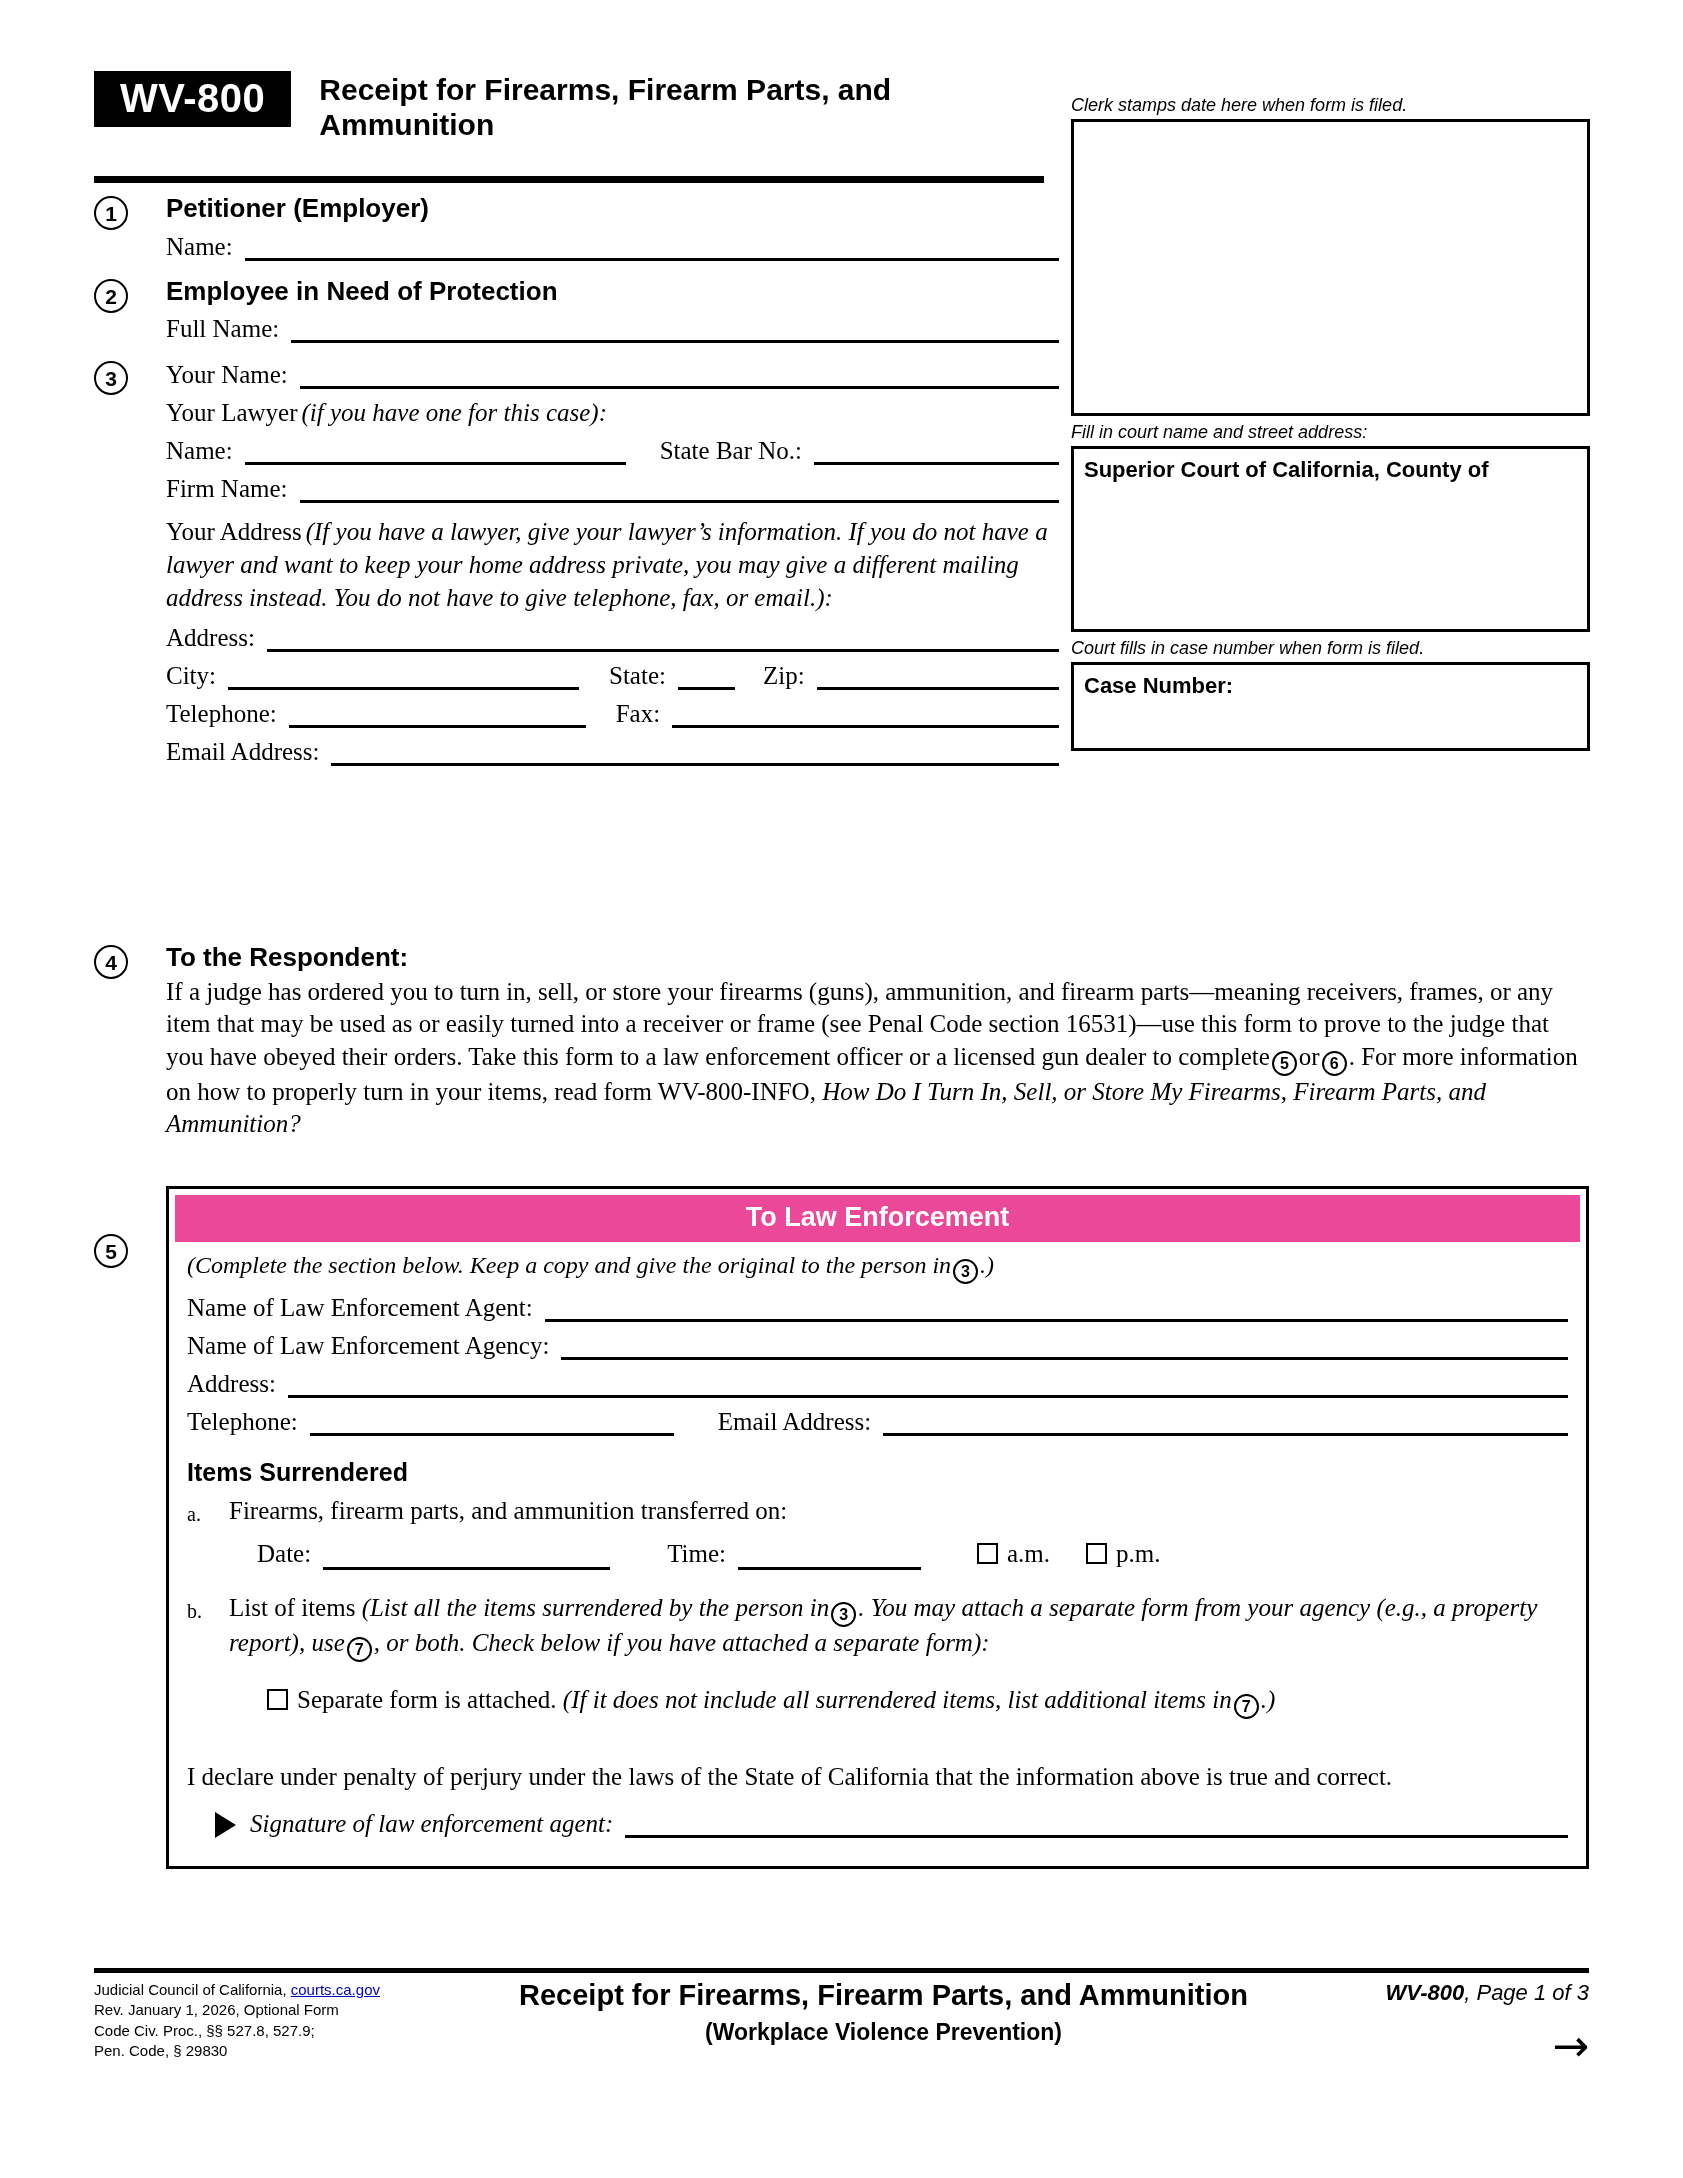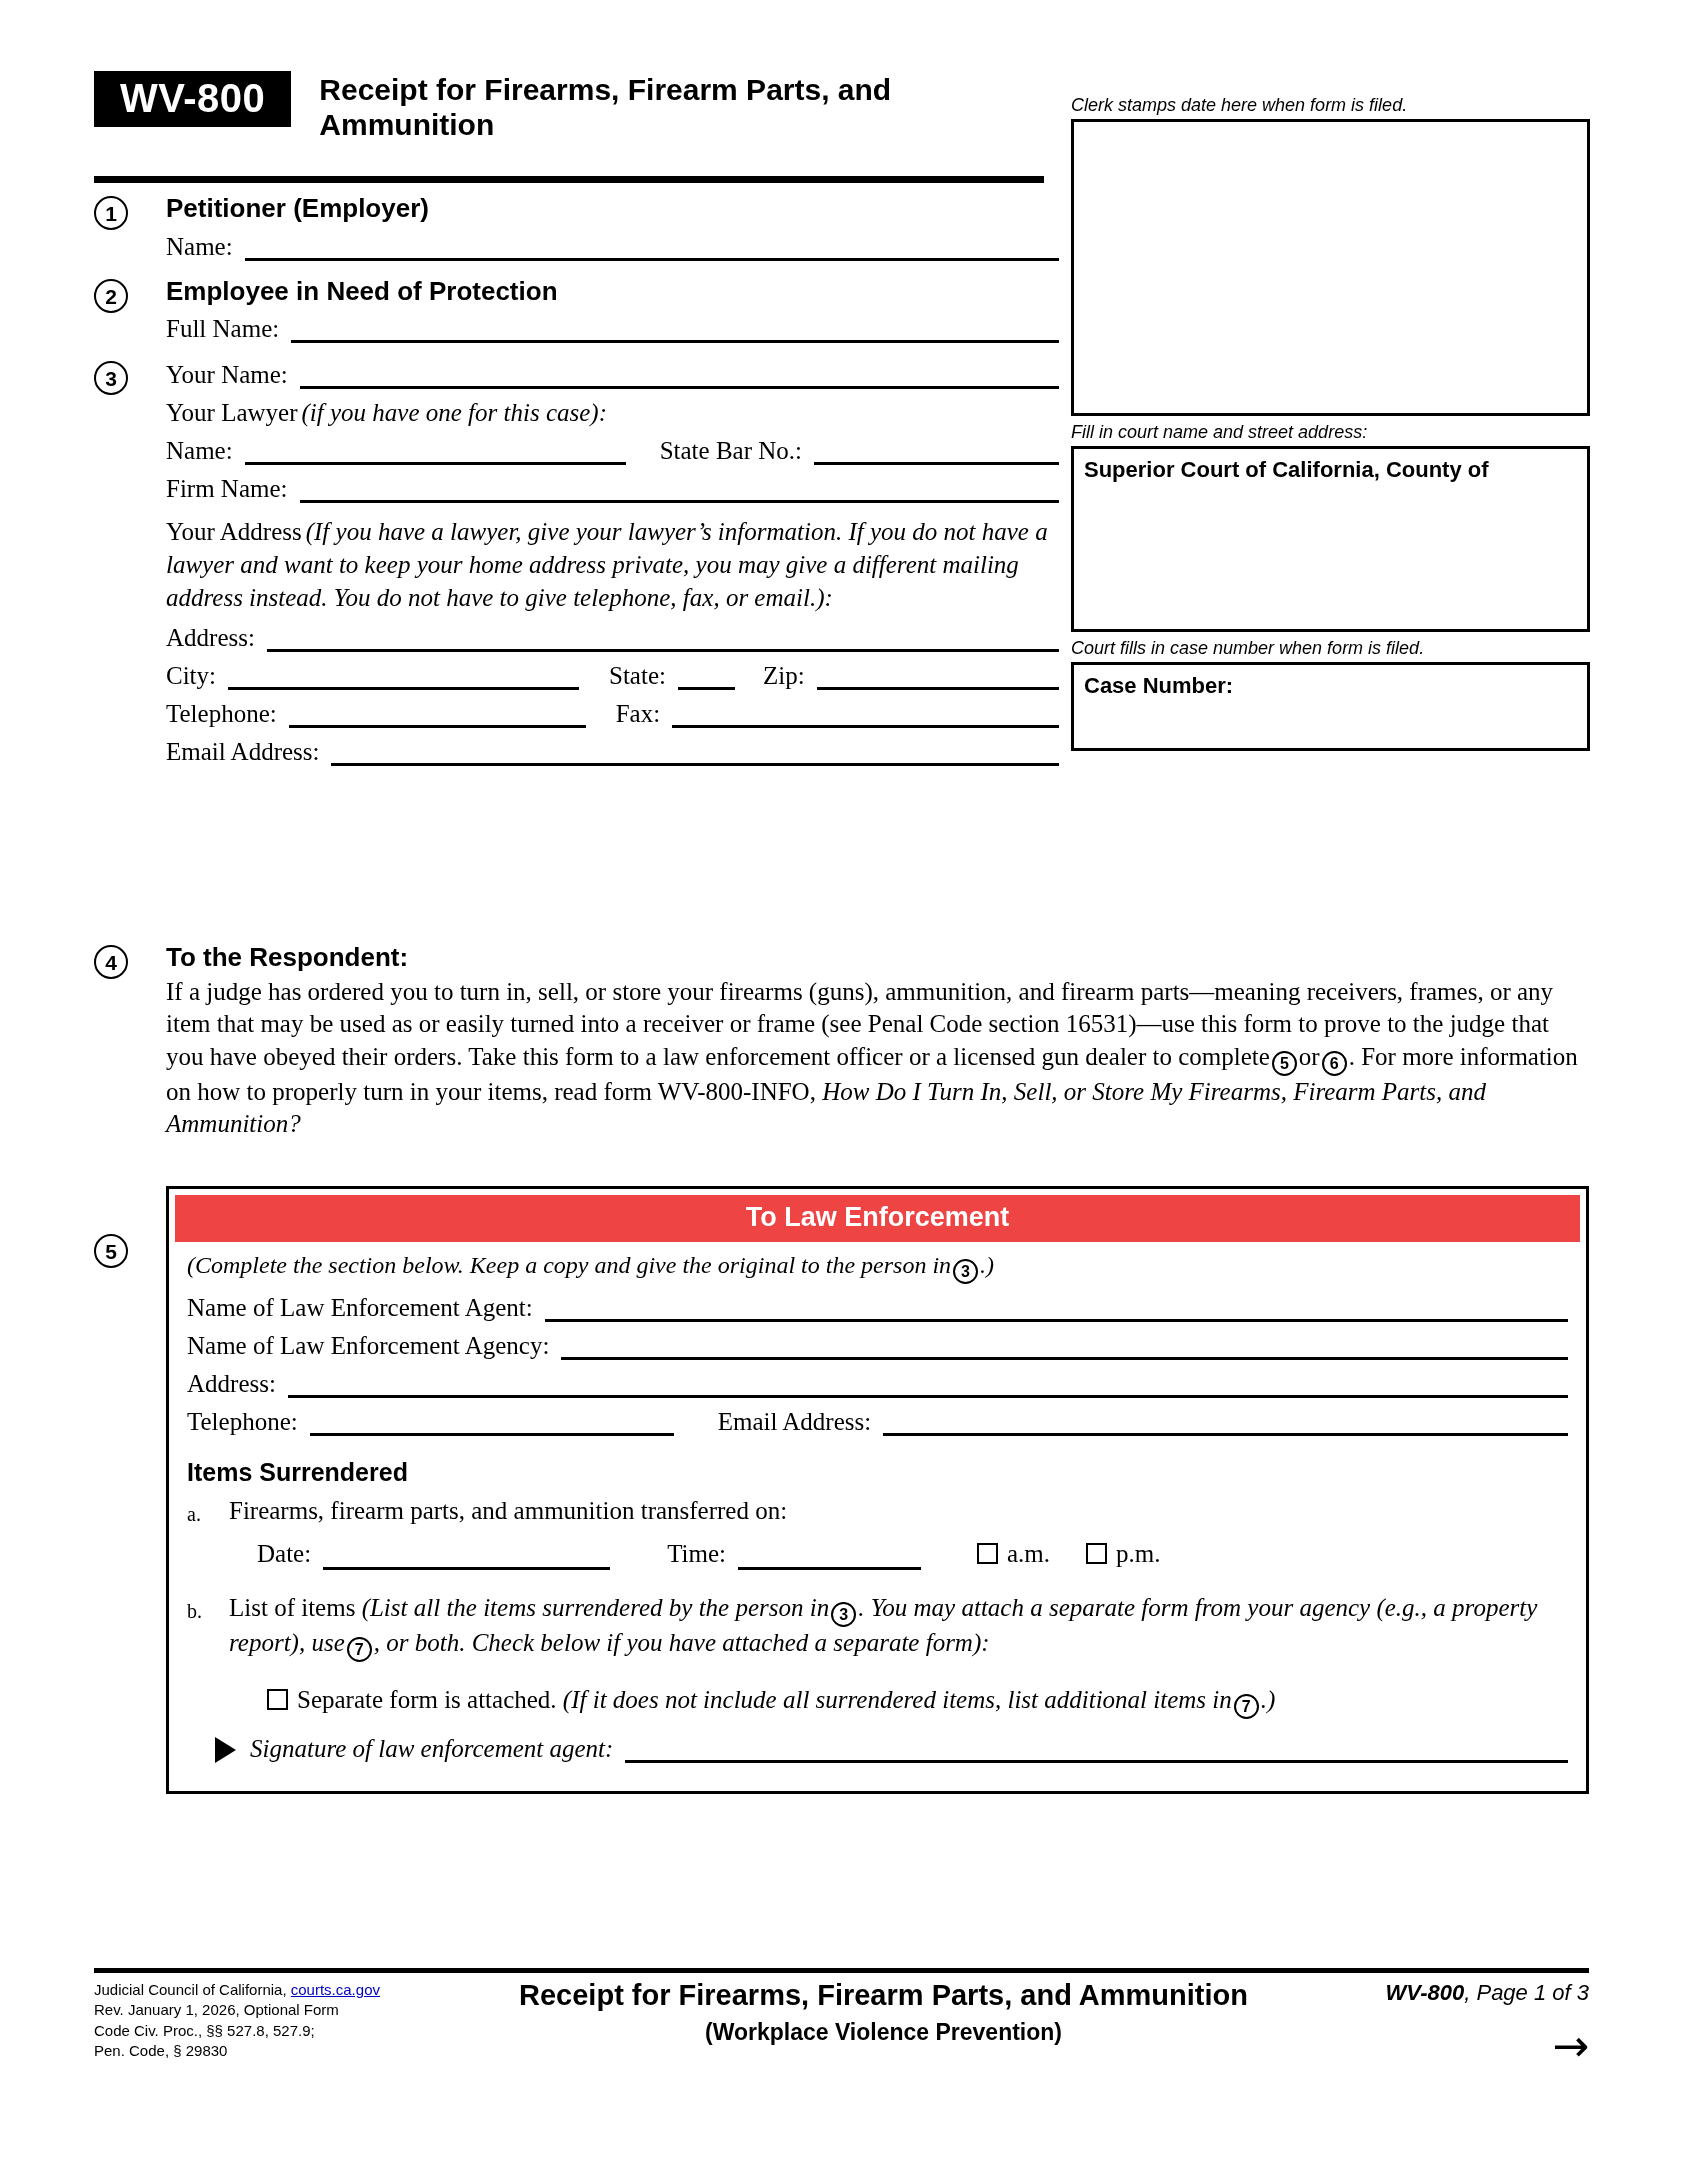--- a/index.html
+++ b/index.html
@@ -192,21 +192,21 @@
     top: 48px;
   }
   .sect5box {
     margin-left: 72px;
     border: 3px solid #000;
     box-sizing: border-box;
     padding: 0;
     width: 1423px;
   }
   .blackbar {
-    background: #ef4444;
+    background: #ec4899;
     color: #fff;
     font-family: "Liberation Sans", sans-serif;
     font-weight: bold;
     font-size: 27px;
     text-align: center;
     padding: 7px 0 9px 0;
     margin: 6px 6px 0 6px;
   }
   .sect5inner {
     padding: 10px 18px 28px 18px;
@@ -473,20 +473,21 @@
               <span>List of items</span>
               <span class="ital">(List all the items surrendered by the person in</span><span class="circnum-sm">3</span><span class="ital">. You may attach a separate form from your agency (e.g., a property report), use</span><span class="circnum-sm">7</span><span class="ital">, or both. Check below if you have attached a separate form):</span>
             </div>
             <div style="margin-top:22px;margin-left:38px;">
               <span class="chk"></span><span>Separate form is attached.</span>
               <span class="ital">(If it does not include all surrendered items, list additional items in</span><span class="circnum-sm">7</span><span class="ital">.)</span>
             </div>
           </div>
         </div>
 
+        <div class="body-par" style="margin-top:42px;">I declare under penalty of perjury under the laws of the State of California that the information above is true and correct.</div>
 
         <div class="row" style="margin-top:14px;margin-left:28px;">
           <span class="sigtri"></span>
           <span class="lbl ital">Signature of law enforcement agent:</span>
           <span class="fill" style="margin-left:12px;"></span>
         </div>
 
       </div>
     </div>
   </div>

